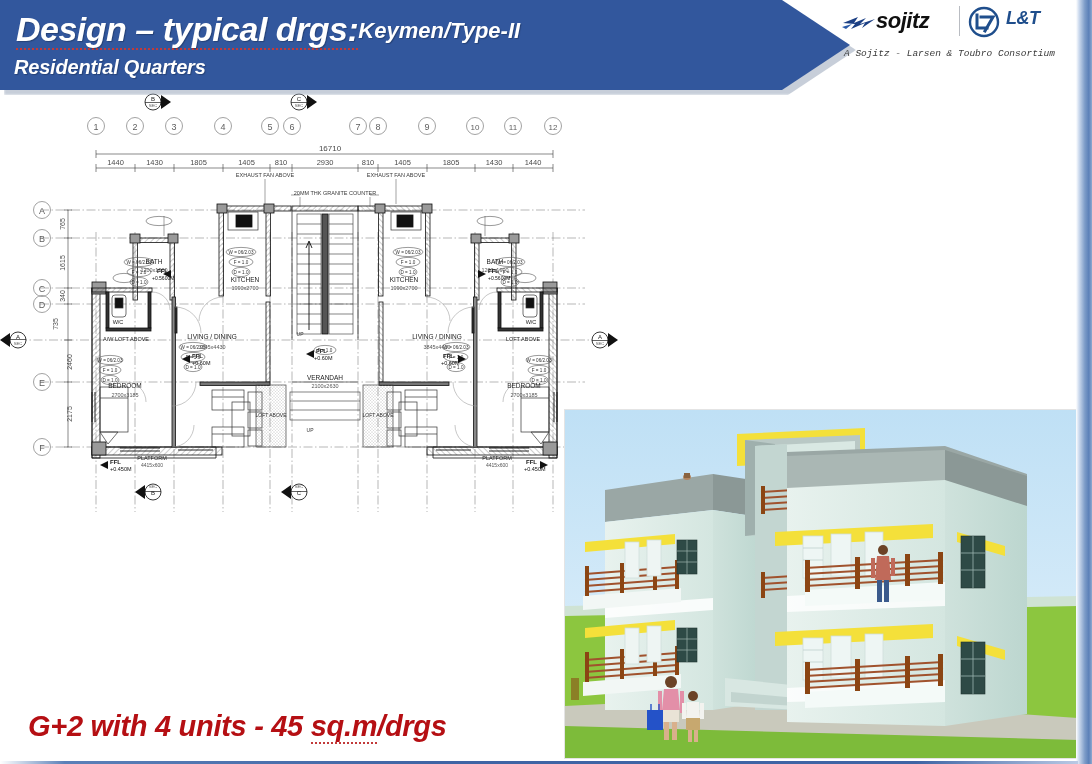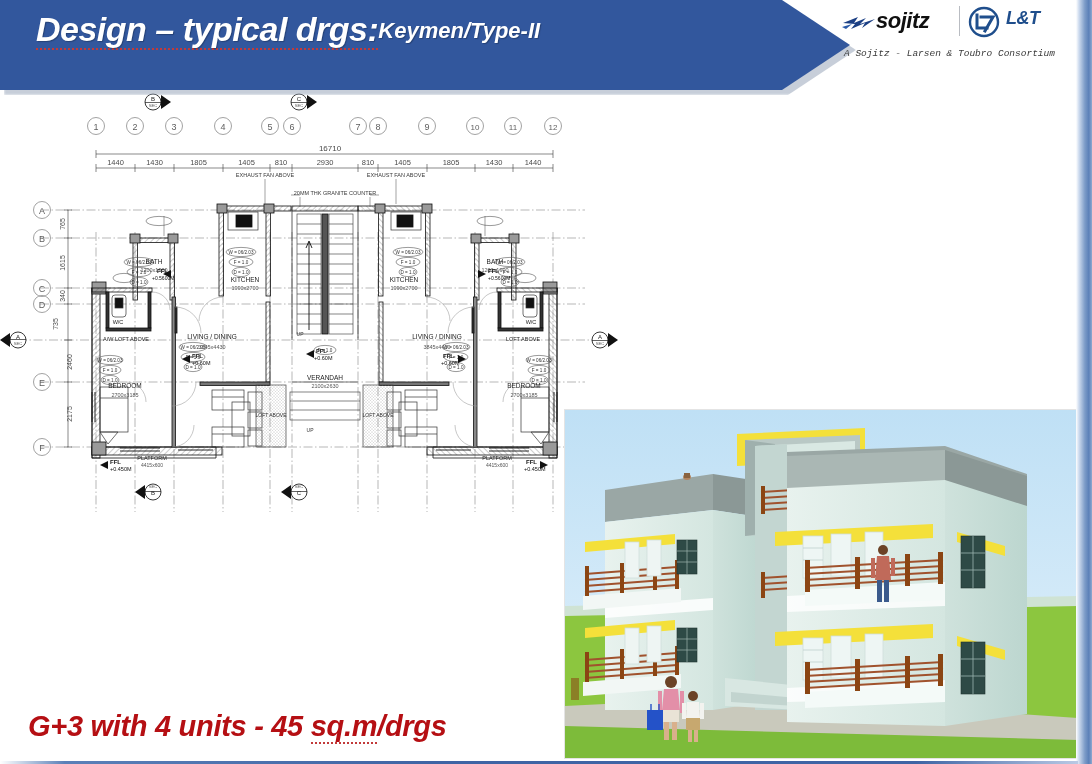--- a/index.html
+++ b/index.html
@@ -32,21 +32,20 @@
     position:absolute;left:0;top:0;width:850px;height:90px;
     background:#32579d;
     clip-path:polygon(0 0, 782px 0, 850px 45px, 782px 90px, 0 90px);
   }
   .banner-title{
     position:absolute;left:16px;top:10px;
     color:#ffffff;font-weight:bold;font-style:italic;
     font-size:34px;line-height:38px;letter-spacing:-0.5px;
     white-space:nowrap;
     text-shadow:1px 1px 1px rgba(0,0,0,.25);
-    margin-left:20px;
   }
   .banner-title .sub{
     font-size:22px;font-weight:bold;font-style:italic;letter-spacing:0;
     position:relative;top:-3px;
   }
   .banner-sub{
     position:absolute;left:14px;top:56px;
     color:#ffffff;font-weight:bold;font-style:italic;font-size:20px;
     letter-spacing:-0.2px;white-space:nowrap;
     text-shadow:1px 1px 1px rgba(0,0,0,.25);
@@ -864,20 +863,21 @@
       </g>
     </svg>
   </div>
 
   <div class="banner-wrap">
     <div class="banner-shadow"></div>
     <div class="banner"></div>
     <div class="banner-title">
       <span class="sp-underline">Design – typical drgs:</span><span class="sub">Keymen/Type-II</span>
     </div>
+    <div class="banner-sub">Residential Quarters</div>
   </div>
 
   <div class="logo-block">
     <div class="logo-row">
       <div class="sojitz">
         <svg class="sojitz-mark" viewBox="0 0 34 20" xmlns="http://www.w3.org/2000/svg">
           <path d="M1,11 L16,5 L12,11 L24,6 L18,12 L33,7 L20,16 L23,11 L9,17 L13,12 Z" fill="#1b3f84"></path>
           <path d="M0,15 L10,12 L4,17 Z" fill="#2a5aa8"></path>
         </svg>
         <div class="sojitz-txt">sojitz</div>
@@ -886,17 +886,17 @@
       <svg class="lt-mark" viewBox="0 0 32 32" xmlns="http://www.w3.org/2000/svg">
         <circle cx="16" cy="16" r="14" fill="none" stroke="#1f4e8c" stroke-width="2.4"></circle>
         <path d="M9,9 L9,22 L19,22" fill="none" stroke="#1f4e8c" stroke-width="3" stroke-linecap="square"></path>
         <path d="M13,11 L25,11 L17,25" fill="none" stroke="#1f4e8c" stroke-width="3" stroke-linecap="square"></path>
       </svg>
       <div class="lt-txt">L&amp;T</div>
     </div>
     <div class="consortium">A Sojitz - Larsen &amp; Toubro Consortium</div>
   </div>
 
-  <div class="caption"><span>G+3 with 4 units - 45 </span><span class="sp">sq.m</span><span>/drgs</span></div>
+  <div class="caption"><span>G+2 with 4 units - 45 </span><span class="sp">sq.m</span><span>/drgs</span></div>
 
   <div class="right-strip"></div>
   <div class="bottom-rule"></div>
 </div>
 
 </body></html>

